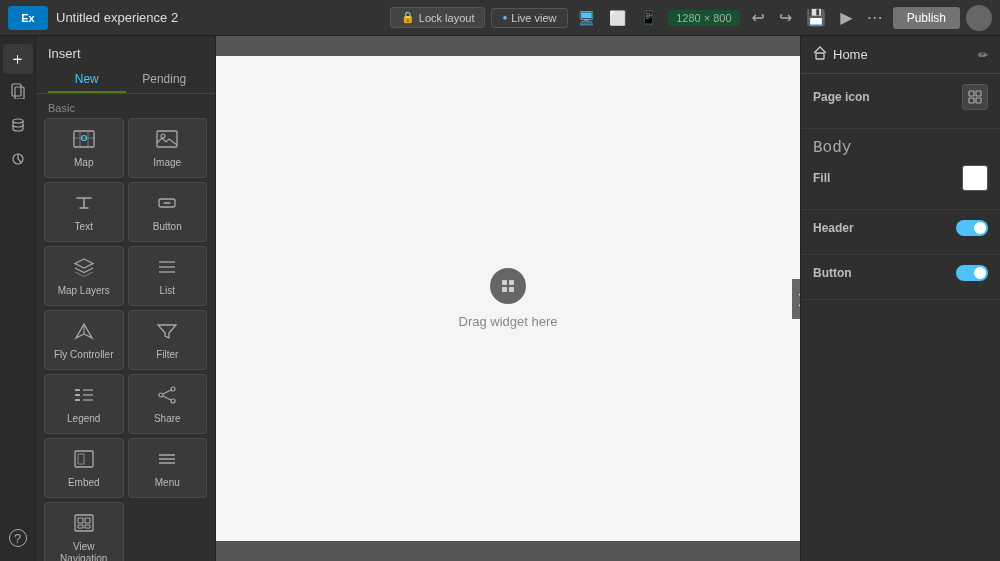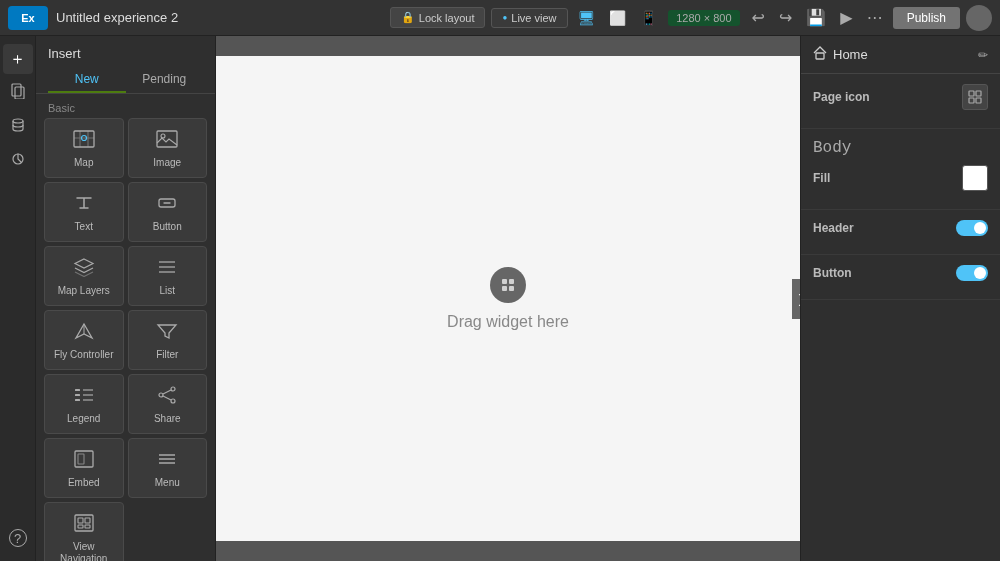--- a/index.html
+++ b/index.html
@@ -160,21 +160,21 @@
       align-items: center;
       gap: 10px;
     }
     .drag-icon {
       width: 36px; height: 36px;
       background: #666;
       border-radius: 50%;
       display: flex; align-items: center; justify-content: center;
       font-size: 14px; color: white;
     }
-    .drag-text { font-size: 16px; color: #888; }
+    .drag-text { font-size: 13px; color: #888; }
     .collapse-btn {
       position: absolute;
       right: -12px;
       top: 50%;
       transform: translateY(-50%);
       width: 20px; height: 40px;
       background: #666;
       border: none;
       border-radius: 0 4px 4px 0;
       color: white;

